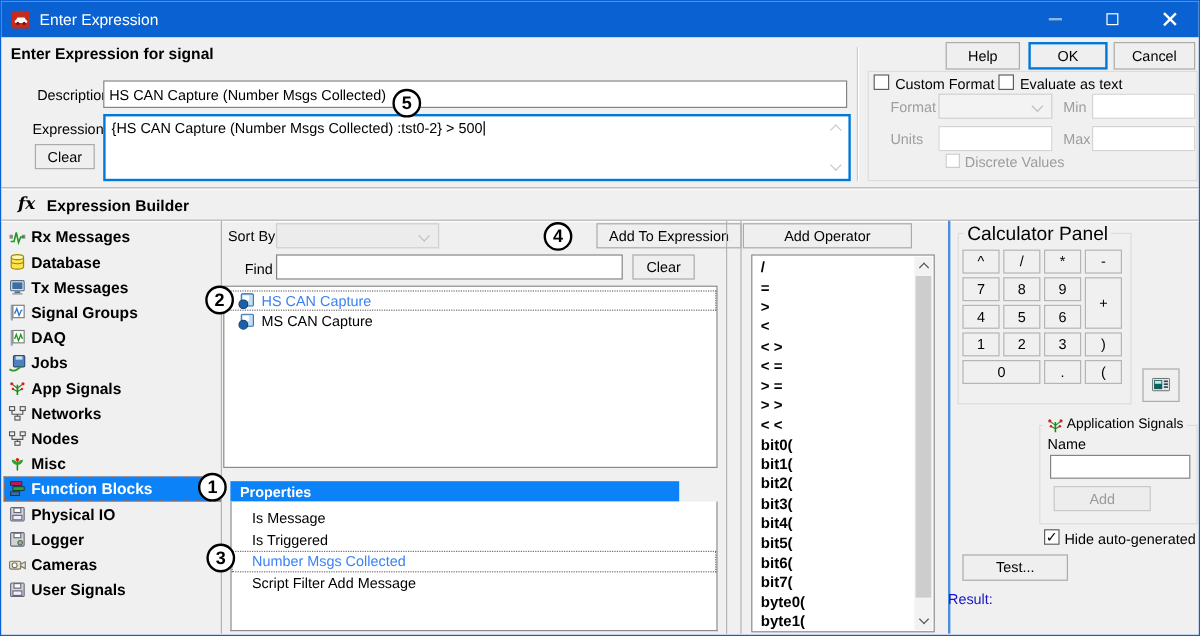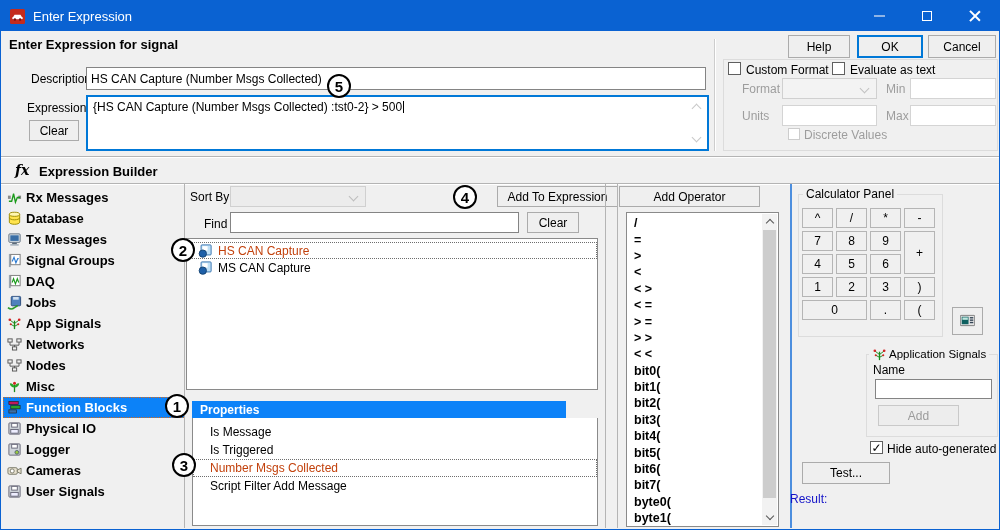--- a/index.html
+++ b/index.html
@@ -38,38 +38,38 @@
   .chev{display:inline-block;width:6px;height:6px;border-right:1.6px solid #8a8a8a;
         border-bottom:1.6px solid #8a8a8a;transform:rotate(45deg);}
   .chev.up{transform:rotate(-135deg);}
   .cb{position:absolute;width:13px;height:13px;background:#fff;border:1px solid #5f5f5f;
       box-sizing:border-box;display:flex;align-items:center;justify-content:center;
       font-size:12px;line-height:12px;}
   .cb.dim{border-color:#cdcdcd;}
   .hline{position:absolute;left:0;width:1000px;height:1px;background:#b4b4b4;box-shadow:0 1px 0 #ffffff;}
   .vline{position:absolute;width:1px;background:#b4b4b4;}
   .group{position:absolute;border:1px solid #dcdcdc;}
-  .group-label{position:absolute;background:#f0f0f0;padding:0 3px;font-size:12px;white-space:nowrap;}
+  .group-label{position:absolute;background:#f0f0f0;padding:0 3px;font-size:16px;white-space:nowrap;}
   
   .exprbox{position:absolute;background:#fff;border:2px solid var(--focus);font-size:12px;
            padding:3px 20px 1px 5px;box-sizing:border-box;line-height:15px;}
   .caret{display:inline-block;width:1px;height:12px;background:#000;vertical-align:-2px;margin-left:1px;}
   
   .sidebar{position:absolute;left:2px;top:186px;width:181px;}
   .side-item{display:flex;align-items:center;height:21px;padding-left:4px;gap:4px;
              font-weight:bold;font-size:13px;white-space:nowrap;}
   .side-item.selected{background:var(--selection);color:#fff;outline:1px dotted #d4691e;outline-offset:-1px;}
   .icn{width:15px;height:15px;flex:0 0 15px;}
   .icn svg{width:15px;height:15px;display:block;}
   
   .listbox{position:absolute;background:#fff;border:1px solid #8a8a8a;padding-top:3px;box-sizing:border-box;}
   .list-row{display:flex;align-items:center;height:17px;padding-left:11px;gap:6px;font-size:12px;white-space:nowrap;}
   .list-row .icn{width:14px;height:14px;flex:0 0 14px;}
   .list-row .icn svg{width:14px;height:14px;}
-  .dimmed{color:#c2410c;}
+  .dimmed{color:#3b82f6;}
   .focusedrow{outline:1px dotted #6e6e6e;outline-offset:-1px;}
   .prop-header{position:absolute;background:var(--selection);color:#fff;font-weight:bold;
                font-size:12px;display:flex;align-items:center;padding-left:8px;box-sizing:border-box;}
   .prop-body{position:absolute;background:#fff;border:1px solid #8a8a8a;border-top:none;
              padding-top:5px;box-sizing:border-box;}
   .prop-row{display:flex;align-items:center;height:18px;padding-left:17px;font-size:12px;white-space:nowrap;}
   
   .op-box{position:absolute;background:#fff;border:1px solid #8a8a8a;box-sizing:border-box;}
   .op-list{position:absolute;left:0;top:2px;right:16px;}
   .op-row{display:flex;align-items:center;height:16.4px;padding-left:7px;font-weight:bold;font-size:12.5px;}

